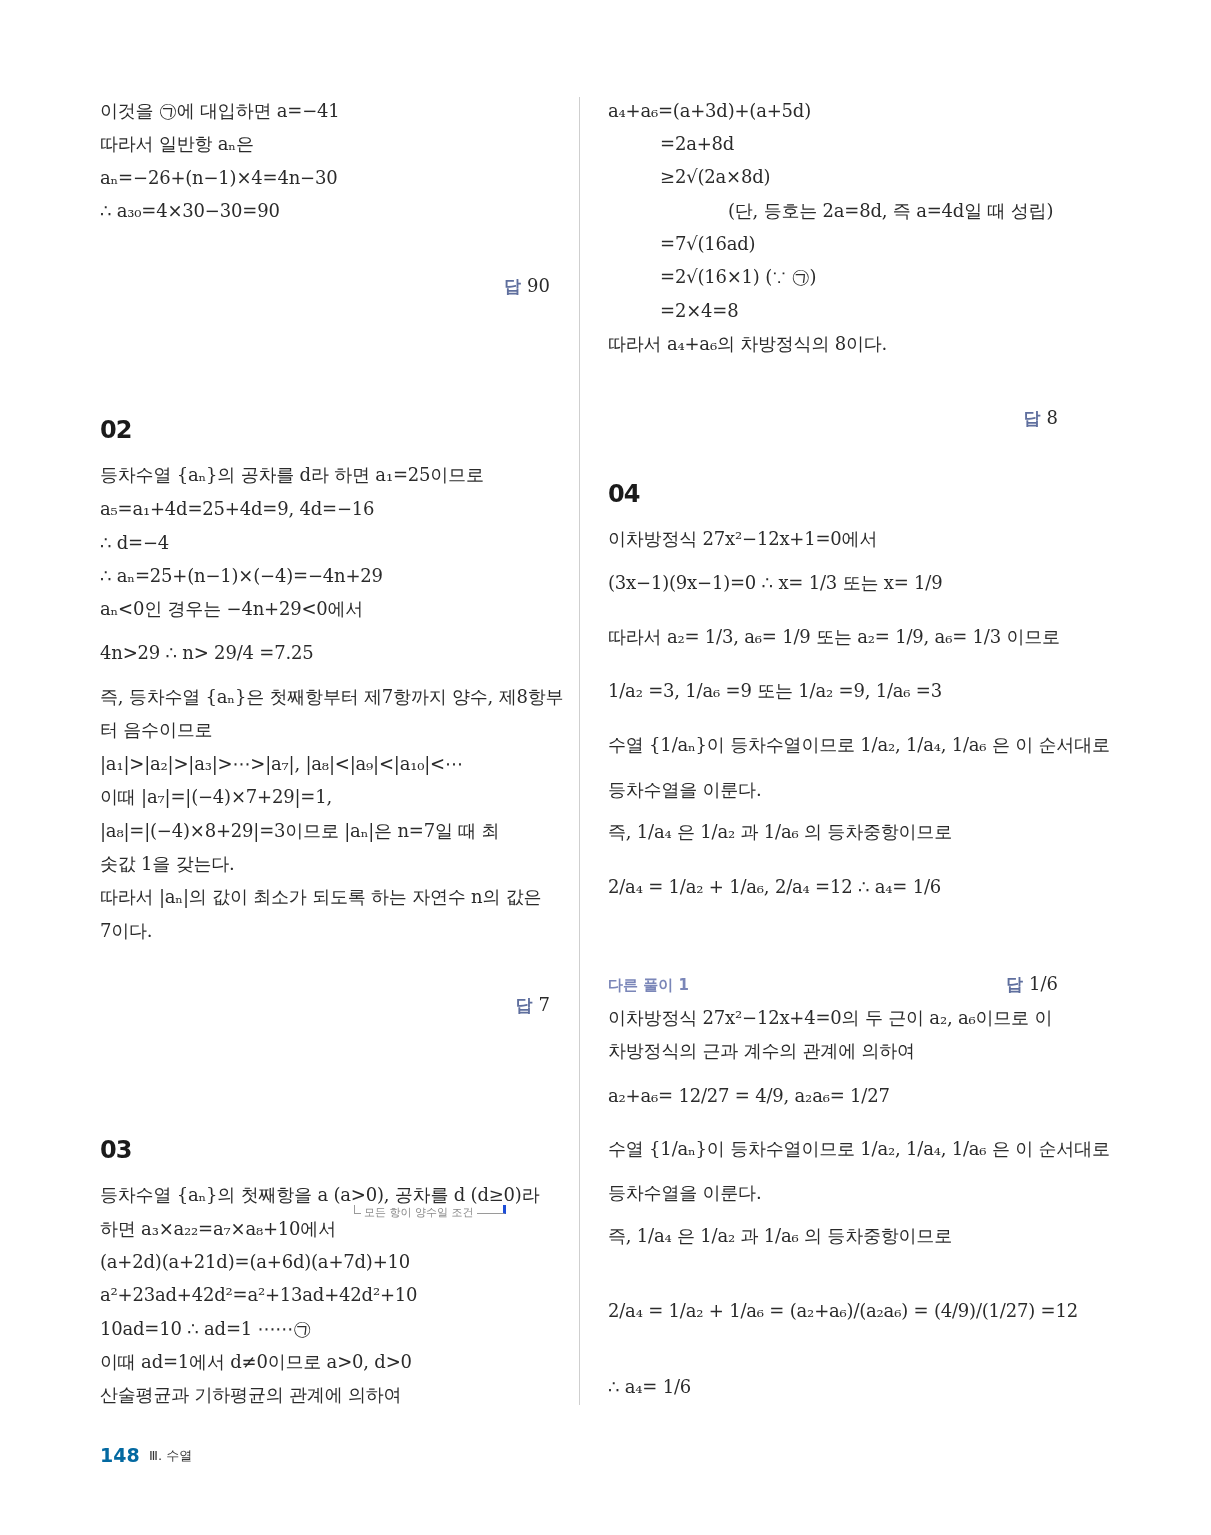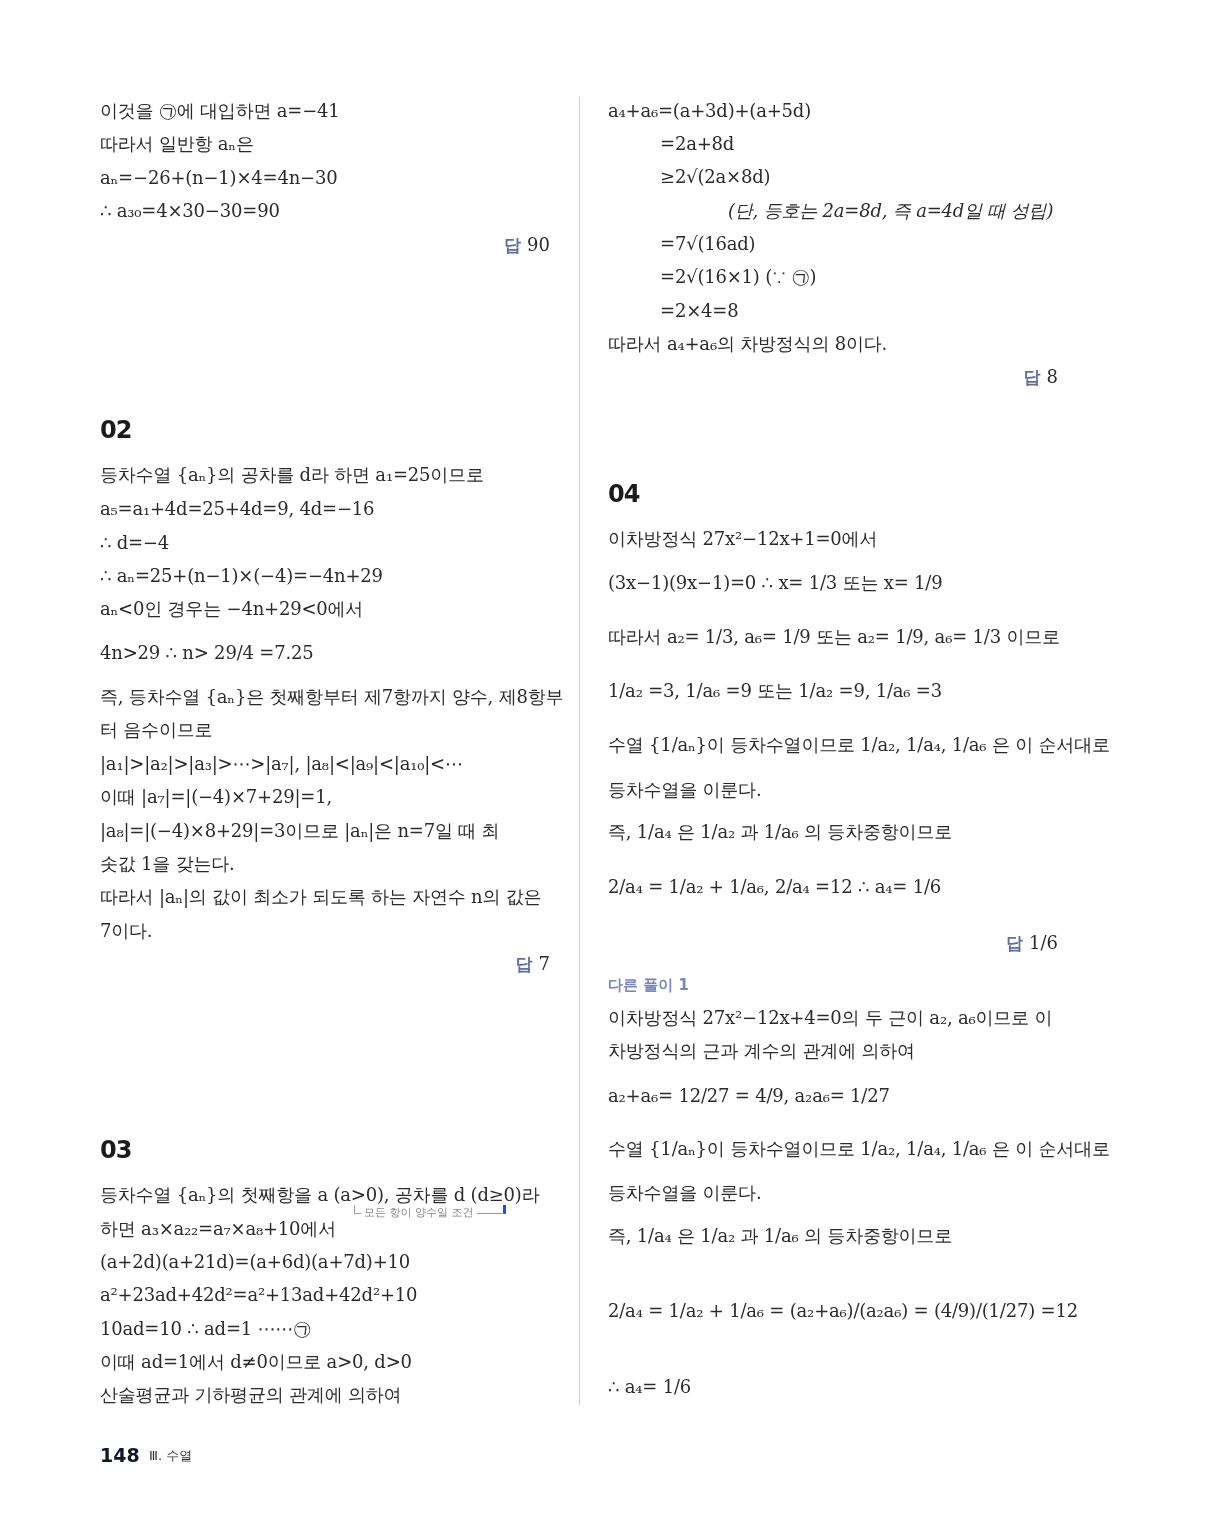--- a/index.html
+++ b/index.html
@@ -12,44 +12,44 @@
   .col-left { left: 100px; width: 450px; }
   .col-right { left: 608px; width: 450px; }
   .divider {
     position: absolute; left: 579px; top: 97px; width: 1px; height: 1308px; background: #cfcfcf;
   }
   .line {
     position: absolute; left: 0; white-space: nowrap;
     font-size: 18px; line-height: 22px; letter-spacing: -0.2px;
   }
   .ind1 { left: 52px; }
-  .ind2 { left: 120px; font-style: italic; }
+  .ind2 { left: 120px; }
   .ans {
-    position: absolute; right: 0; white-space: nowrap; font-size: 18px; line-height: 22px;
+    position: absolute; right: 0; white-space: nowrap; font-size: 18px; line-height: 22px; margin-top: 41px;
   }
   .ans-label {
     color: #5f6f9e; font-family: "DejaVu Sans", "Liberation Sans", sans-serif; font-weight: bold; font-size: 17px; margin-right: 6px;
   }
   .num-heading {
     position: absolute; left: 0; font-family: "DejaVu Sans", "Liberation Sans", sans-serif;
     font-weight: bold; font-size: 24px; color: #1b1b1b; letter-spacing: -1px;
   }
   .alt-title {
     position: absolute; left: 0; font-family: "DejaVu Sans", "Liberation Sans", sans-serif;
     font-weight: bold; font-size: 15px; color: #7a86b8;
   }
   .note {
     position: absolute; font-family: "DejaVu Sans", "Liberation Sans", sans-serif; font-size: 11px; color: #8a8a8a;
     white-space: nowrap; border-bottom: 1px solid #9a9a9a; border-left: 1px solid #9a9a9a; border-right: 3px solid #1d4ed8;
     padding: 0 6px; height: 8px; line-height: 16px;
   }
   .note span { background: #fff; padding: 0 3px; position: relative; top: 0; }
   .footer-num {
     position: absolute; left: 100px; top: 1444px; font-family: "DejaVu Sans", "Liberation Sans", sans-serif;
-    font-weight: bold; font-size: 19px; color: #0f172a;
+    font-weight: bold; font-size: 19px; color: #0369a1;
   }
   .footer-ch {
     position: absolute; left: 149px; top: 1447px; font-family: "DejaVu Sans", "Liberation Sans", sans-serif;
     font-size: 13px; color: #333;
   }
 </style>
 </head>
 <body>
 
 <div class="divider"></div>

